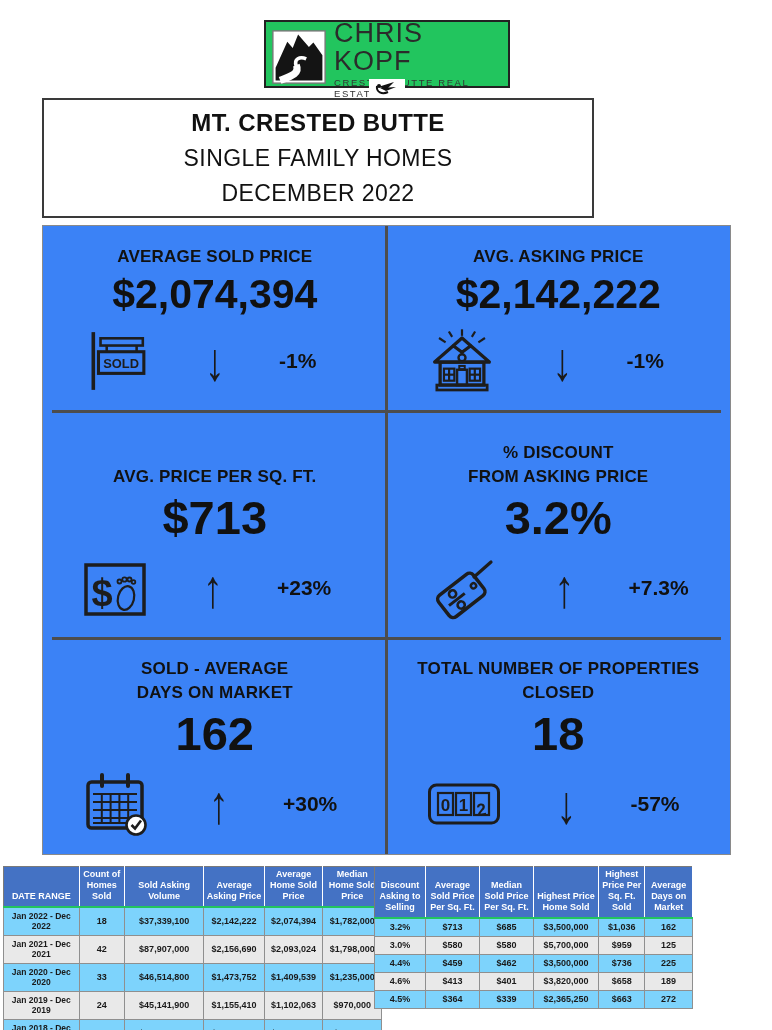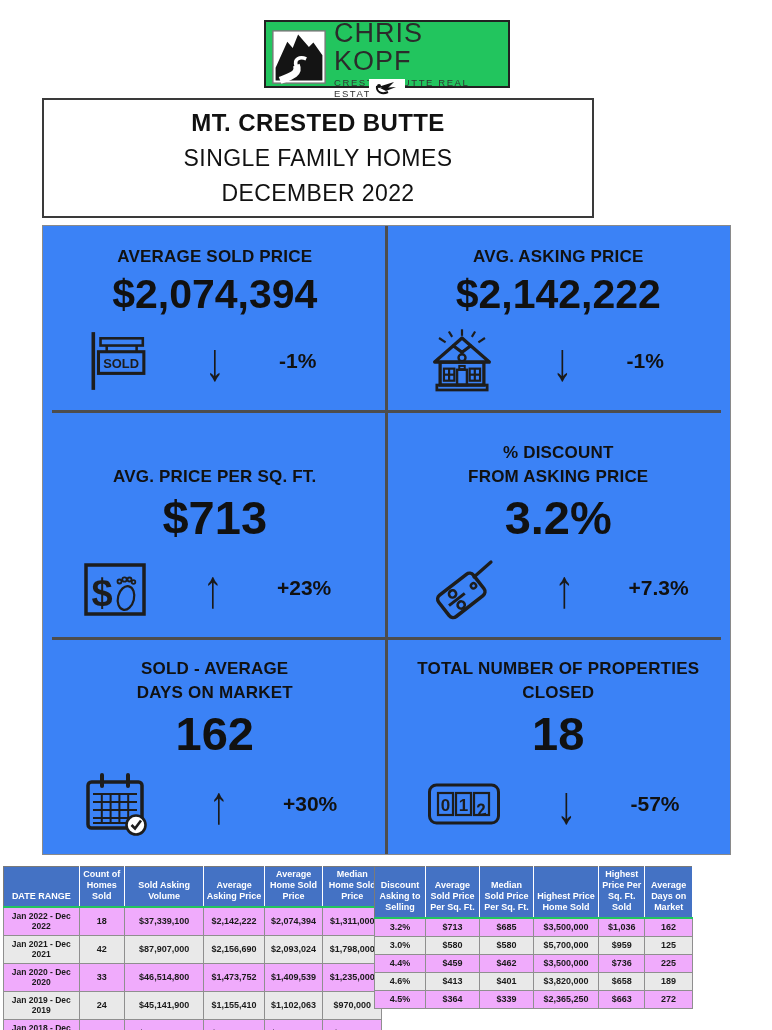--- a/index.html
+++ b/index.html
@@ -80,21 +80,21 @@
   .data-table.right{ left:374px; width:319px; }
   .data-table th {
     background:#4472C4; color:#fff; font-weight:bold; text-align:center;
     vertical-align:bottom; padding:2px 1px 4px; line-height:1.22;
     border-right:1.5px solid #fff; border-bottom:2px solid #22c55e; height:40px;
   }
   .data-table th:last-child { border-right:1.5px solid #fff; }
   .data-table { border:1px solid #7a7a7a; }
   .data-table td {
     border:1px solid #8f8f8f; font-weight:bold; text-align:center;
-    padding:3.5px 1px; color:#1a1a1a; background:#f0abfc;
+    padding:3.5px 1px; color:#1a1a1a; background:#7dd3fc;
   }
   .data-table tbody tr:nth-child(even) td { background:#E9E9E9; }
   .data-table.left td:first-child { font-size:8.5px; }
 </style>
 </head>
 <body>
 
 <div class="logo-box">
   <span class="logo-mark">
     <svg width="54" height="54" viewBox="0 0 60 60">
@@ -306,21 +306,21 @@
         <th>Median Home Sold Price</th>
       </tr>
     </thead>
   <tbody>
       <tr>
         <td>Jan 2022 - Dec 2022</td>
         <td>18</td>
         <td>$37,339,100</td>
         <td>$2,142,222</td>
         <td>$2,074,394</td>
-        <td>$1,311,000</td>
+        <td>$1,782,000</td>
       </tr>
       <tr>
         <td>Jan 2021 - Dec 2021</td>
         <td>42</td>
         <td>$87,907,000</td>
         <td>$2,156,690</td>
         <td>$2,093,024</td>
         <td>$1,798,000</td>
       </tr>
       <tr>

